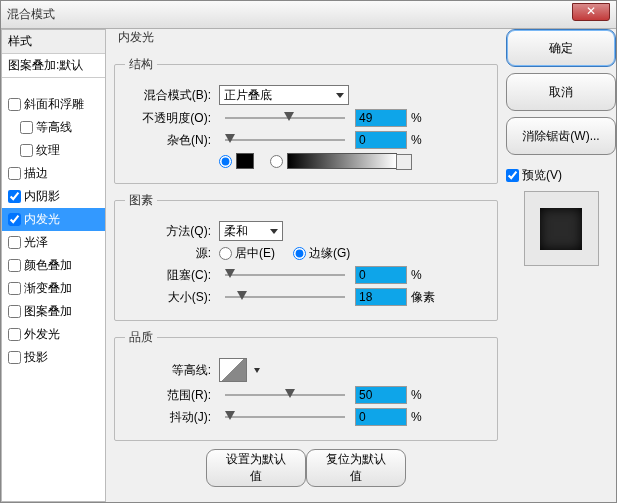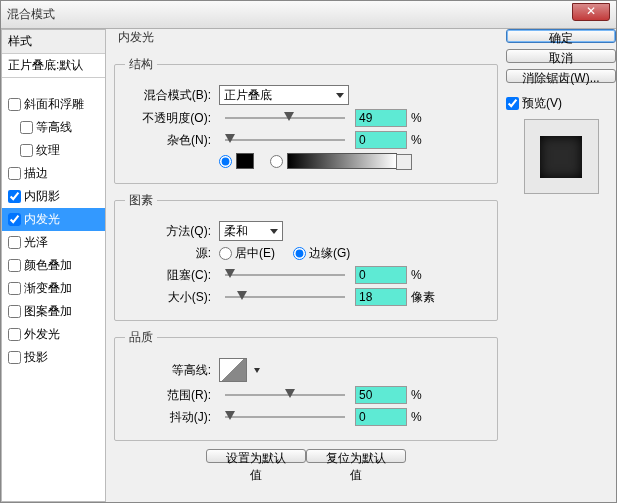--- a/index.html
+++ b/index.html
@@ -16,36 +16,36 @@
 .style-item{padding:3px 6px;display:flex;align-items:center;gap:3px;cursor:pointer;}
 .style-item.selected{background:#3399ff;color:#fff;}
 .style-item input[type=checkbox]{margin:0;}
 .sub{padding-left:18px;}
 .main-panel{flex:1;}
 .section-title{padding:0 0 3px 4px;color:#333;}
 .fieldset{border:1px solid #bbb;border-radius:2px;padding:8px 10px 10px 10px;margin-bottom:8px;margin-top:7px;}
 .fieldset legend{padding:0 4px;color:#333;}
 .row{display:flex;align-items:center;margin:4px 0;gap:4px;}
 .row .lbl{width:90px;text-align:right;padding-right:4px;}
-.num-input{width:52px;height:18px;border:1px solid #999;background:#5eead4;padding:0 3px;text-align:left;}
+.num-input{width:52px;height:18px;border:1px solid #999;background:#0ea5e9;padding:0 3px;text-align:left;}
 .slider{flex:1;max-width:120px;height:18px;position:relative;margin:0 6px;}
 .slider .track{position:absolute;top:8px;left:0;right:0;height:2px;background:#aaa;}
 .slider .thumb{position:absolute;top:3px;width:0;height:0;border-left:5px solid transparent;border-right:5px solid transparent;border-top:9px solid #555;cursor:pointer;}
 .unit{width:30px;}
 .combo{height:20px;border:1px solid #777;background:#fff;padding:0 18px 0 4px;position:relative;display:inline-flex;align-items:center;cursor:pointer;}
 .combo::after{content:"";position:absolute;right:4px;top:7px;border-left:4px solid transparent;border-right:4px solid transparent;border-top:5px solid #333;}
 .swatch{width:18px;height:16px;border:1px solid #555;display:inline-block;}
 .swatch.black{background:#000;}
 .grad-swatch{width:110px;height:16px;border:1px solid #555;background:linear-gradient(90deg,#000,#fff);position:relative;display:inline-block;}
 .grad-swatch::after{content:"";position:absolute;right:-16px;top:0;width:14px;height:14px;border:1px solid #777;background:#eee;}
 .grad-swatch .arr{position:absolute;right:-12px;top:5px;border-left:3px solid transparent;border-right:3px solid transparent;border-top:5px solid #333;}
 .contour{width:28px;height:24px;border:1px solid #777;background:linear-gradient(135deg,#fff 0 49%,#888 50% 100%);display:inline-block;cursor:pointer;position:relative;}
 .contour .arr{position:absolute;right:-14px;top:9px;border-left:3px solid transparent;border-right:3px solid transparent;border-top:5px solid #333;}
 .btn-row{display:flex;justify-content:center;margin-top:4px;}
-.psbtn{height:14px;padding:0 14px;border:1px solid #888;background:linear-gradient(#fdfdfd,#e3e3e3);border-radius:3px;cursor:pointer;}
+.psbtn{height:38px;padding:0 14px;border:1px solid #888;background:linear-gradient(#fdfdfd,#e3e3e3);border-radius:9px;cursor:pointer;}
 .psbtn.wide{width:100px;}
 .right-panel{width:110px;display:flex;flex-direction:column;gap:6px;align-items:stretch;}
 .right-panel .psbtn{width:100%;}
 .right-panel .ok{border:1px solid #3a7ac0;box-shadow:0 0 0 1px #7ab8f5 inset;}
 .preview-box{margin-top:6px;}
 .preview-canvas{width:75px;height:75px;border:1px solid #aaa;background:#e8e8e8;margin:6px auto 0;display:flex;align-items:center;justify-content:center;}
 .preview-inner{width:42px;height:42px;background:#2a2a2a;box-shadow:inset 0 0 12px #000;}
 .chk{display:inline-flex;align-items:center;gap:3px;justify-content:space-between;}
 </style>
 </head>
@@ -54,21 +54,21 @@
 <div class="dialog">
   <div class="titlebar">
     <span class="title">混合模式</span>
     <div class="close-btn">
       <span>✕</span>
     </div>
   </div>
   <div class="body">
     <div class="style-panel">
       <div class="style-header">样式</div>
-      <div class="blend-row">正片叠底:默认</div>
+      <div class="blend-row">图案叠加:默认</div>
       <div class="style-list" id="style-list">
           <div class="style-item">
             <input type="checkbox" style="">
             <span>斜面和浮雕</span>
           </div>
           <div class="style-item sub">
             <input type="checkbox" style="">
             <span>等高线</span>
           </div>
           <div class="style-item sub">

